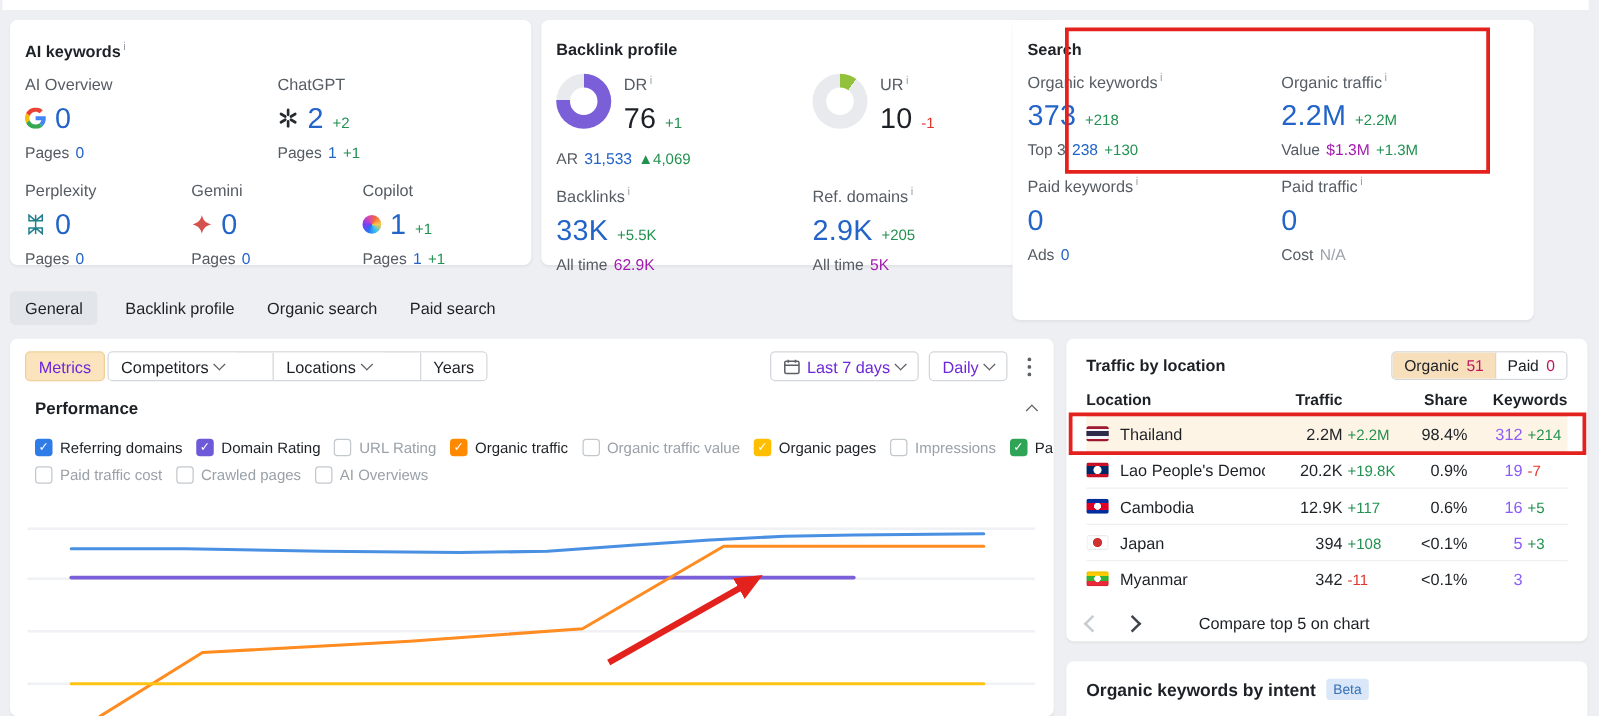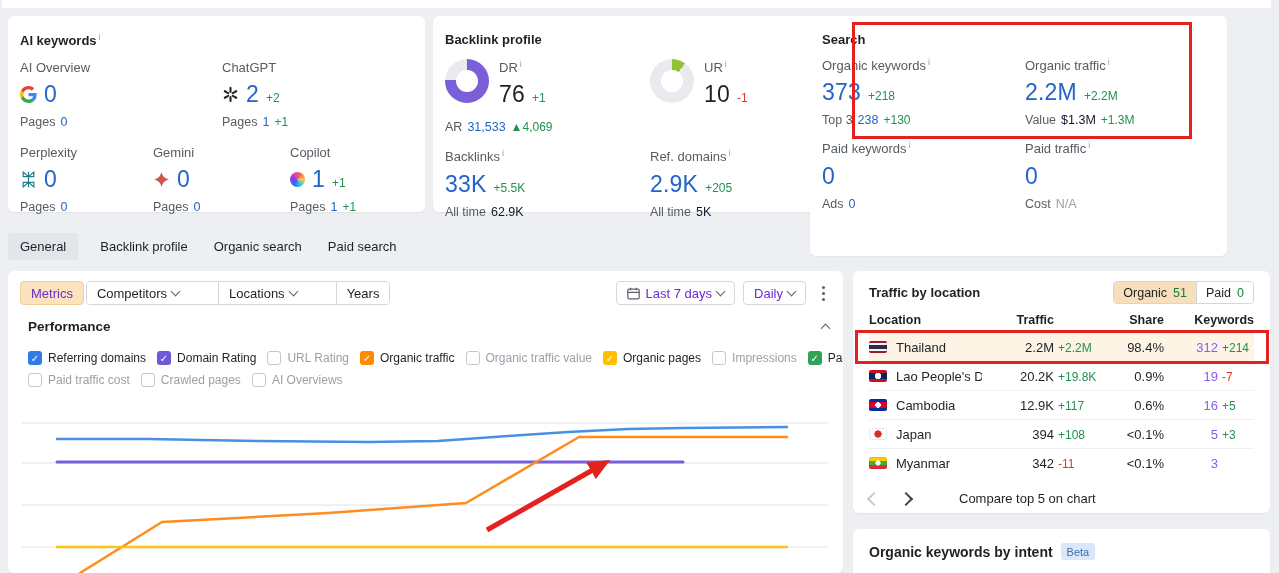--- a/index.html
+++ b/index.html
@@ -6,21 +6,21 @@
   body{
     width:1279px;height:573px;overflow:hidden;position:relative;
     background:#edeff2;color:#1d2126;
     font-family:"Liberation Sans","DejaVu Sans",sans-serif;font-size:13px;
   }
   .card{position:absolute;background:#fff;border-radius:6px;box-shadow:0 1px 2px rgba(0,0,0,.05);}
   .card-title{font-size:13px;font-weight:bold;color:#1d2126;}
   sup.info{font-size:9px;color:#9aa1a8;margin-left:2px;font-weight:normal;}
   .muted{color:#9aa1a8;}
   .blue{color:#2364c8;}
-  .dark{color:#0f172a;}
+  .dark{color:#a21caf;}
   .chg{font-size:12px;}
   .chg.pos{color:#219150;}
   .chg.neg{color:#e1362d;}
   .bigval{font-size:23px;color:#2364c8;letter-spacing:.2px;}
   .bigval.dark{color:#1d2126;}
   .valrow{display:flex;align-items:baseline;gap:7px;margin-top:6px;}
   .subrow{margin-top:7px;font-size:12.5px;color:#565c63;display:flex;gap:5px;align-items:baseline;}
   .statlabel{font-size:13px;color:#565c63;}
 
   
@@ -73,23 +73,23 @@
   .cb .t{font-size:12px;color:#1d2126;}
   .cb.off .t{color:#9aa1a8;}
   #perf-chart{position:absolute;left:0;top:118px;}
 
   
   #card-traffic{left:853px;top:271px;width:417px;height:242px;box-sizing:border-box;}
   #traffic-head{display:flex;justify-content:space-between;align-items:center;padding:10px 16px 4px 16px;}
   .toggle{display:inline-flex;border:1px solid #d3d7db;border-radius:4px;overflow:hidden;height:23px;box-sizing:border-box;}
   .toggle .opt{display:inline-flex;align-items:center;gap:6px;padding:0 9px;font-size:12.5px;cursor:pointer;background:#fff;}
   .toggle .opt.active{background:#f8dfbc;}
-  .toggle .cnt{color:#15803d;}
+  .toggle .cnt{color:#be185d;}
   .tbl{padding:0 16px;}
-  .trow{display:grid;grid-template-columns:1fr 104px 46px 74px;column-gap:16px;align-items:center;height:28px;}
+  .trow{display:grid;grid-template-columns:1fr 104px 46px 74px;column-gap:6px;align-items:center;height:28px;}
   .trow.hd{height:24px;border-bottom:1px solid #565d64;font-weight:bold;font-size:12.5px;}
   .trow + .trow{border-top:1px solid #eef0f2;}
   .trow.hd + .trow{border-top:none;}
   .trow.hl{background:#fdf4e5;}
   .loc{display:flex;align-items:center;gap:9px;overflow:hidden;white-space:nowrap;font-size:13px;}
   .cell-val{display:flex;align-items:baseline;}
   .cell-val .v{flex:1;text-align:right;font-size:13px;}
   .cell-val .chg{width:44px;text-align:left;margin-left:4px;}
   .cell-kw .v{flex:1;text-align:right;font-size:13px;color:#8b5cf6;}
   .cell-kw .chg{width:32px;}

